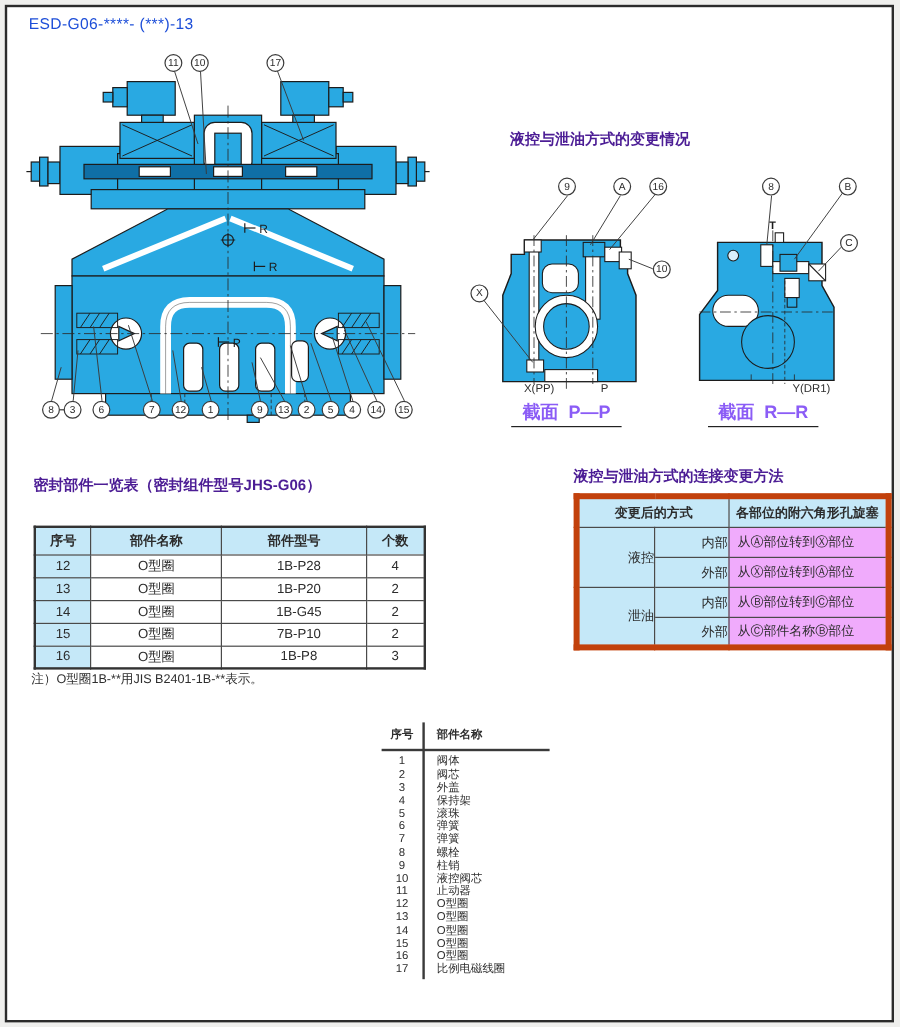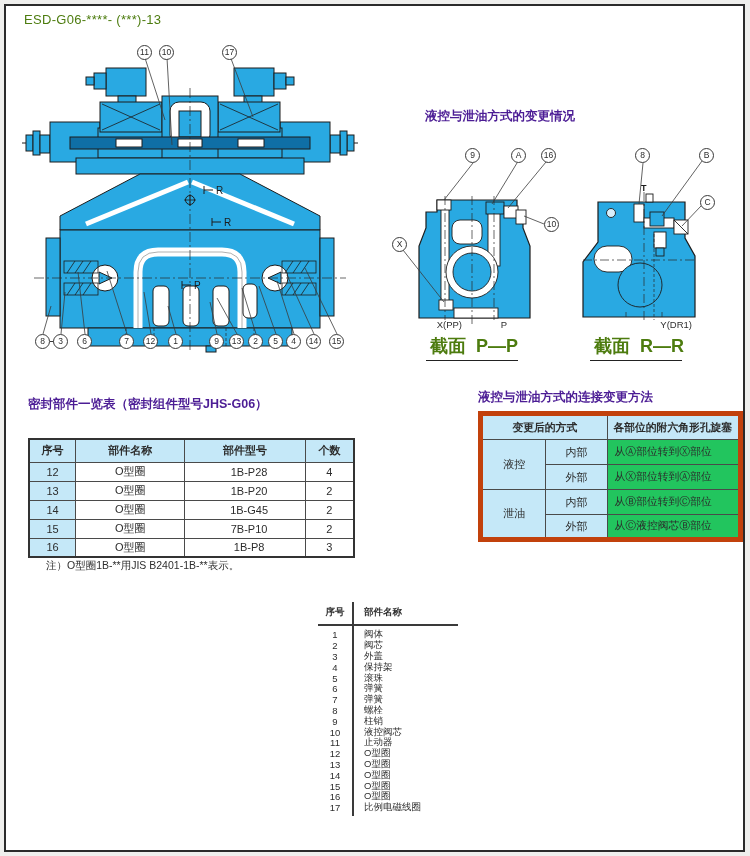--- a/index.html
+++ b/index.html
@@ -5,49 +5,49 @@
   * { margin:0; padding:0; box-sizing:border-box; }
   html,body { width:750px; height:856px; }
   body {
     position:relative; background:#efefed;
     font-family:"Liberation Sans","DejaVu Sans",sans-serif;
     color:#333; overflow:hidden;
   }
   .frame { position:absolute; left:4px; top:4px; width:741px; height:848px;
     background:#fff; border:2px solid #2b2b2b; }
   .abs { position:absolute; }
-  .doc-title { position:absolute; left:24px; top:12px; font-size:13px; color:#4d7c0f; letter-spacing:.3px; }
+  .doc-title { position:absolute; left:24px; top:12px; font-size:13px; color:#1d4ed8; letter-spacing:.3px; }
   .sec-title { position:absolute; font-size:12.5px; font-weight:bold; color:#4c1d95; }
   .callout {
     position:absolute; width:15px; height:15px; border:1.1px solid #3a3a3a; border-radius:50%;
     background:#fff; font-size:8.5px; line-height:12.5px; text-align:center; color:#2c2c2c; z-index:6;
   }
   .pairline { position:absolute; height:1px; background:#3a3a3a; z-index:5; }
   .smalllabel { position:absolute; font-size:9.5px; color:#2e2e2e; text-align:right; z-index:4; }
-  .caption { position:absolute; font-size:18px; font-weight:bold; color:#4d7c0f;
+  .caption { position:absolute; font-size:15px; font-weight:bold; color:#8b5cf6;
     border-bottom:1.5px solid #222; padding:0 4px 2px 4px; text-align:center; white-space:pre; z-index:4; }
 
   
   table { border-collapse:collapse; }
   .sealtbl { position:absolute; left:28px; top:438px; width:327px; font-size:11px; }
   .sealtbl th, .sealtbl td { border:1px solid #4a4a4a; text-align:center; color:#2c2c2c; }
   .sealtbl { border:2px solid #333; }
   .sealtbl th { background:#c5e8f8; height:23px; font-weight:bold; }
   .sealtbl td { height:19px; background:#fff; }
   .sealtbl td.no { background:#c5e8f8; }
   .sealtbl td.model { text-align:center; padding-left:8px; }
-  .note { position:absolute; left:26px; top:559px; font-size:10.5px; color:#2e2e2e;margin-left:20px; }
+  .note { position:absolute; left:26px; top:559px; font-size:10.5px; color:#2e2e2e; }
 
   
   .chgtbl { position:absolute; left:478px; top:411px; width:265px; font-size:11px; border:5px solid #c2410c; }
   .chgtbl th, .chgtbl td { border:1px solid #4a4a4a; color:#2c2c2c; }
   .chgtbl th { background:#c5e8f8; height:26px; font-weight:bold; text-align:center; font-size:10.8px; }
-  .chgtbl td { height:25px; text-align:center; }
+  .chgtbl td { height:25px; text-align:right; }
   .chgtbl td.grp, .chgtbl td.mode { background:#c5e8f8; }
-  .chgtbl td.desc { background:#22c55e; text-align:left; padding-left:7px; font-size:10.8px; }
+  .chgtbl td.desc { background:#f0abfc; text-align:left; padding-left:7px; font-size:10.8px; }
 
   
   .plist { position:absolute; left:318px; top:600px; width:150px; font-size:9.5px; color:#2e2e2e; }
   .plhead { display:flex; height:24px; align-items:center; font-weight:bold; }
   .plrule { height:1.5px; background:#3a3a3a; width:140px; }
   .plvline { position:absolute; left:34px; top:2px; width:1.5px; height:214px; background:#3a3a3a; }
   .plrow { display:flex; height:10.8px; align-items:center; }
   .plno { width:34px; text-align:center; flex:none; }
   .plname { padding-left:12px; }
 
@@ -359,21 +359,21 @@
     <td class="mode">外部</td>
     <td class="desc">从Ⓧ部位转到Ⓐ部位</td>
   </tr>
   <tr>
     <td class="grp" rowspan="2">泄油</td>
     <td class="mode">内部</td>
     <td class="desc">从Ⓑ部位转到Ⓒ部位</td>
   </tr>
   <tr>
     <td class="mode">外部</td>
-    <td class="desc">从Ⓒ液控阀芯Ⓑ部位</td>
+    <td class="desc">从Ⓒ部件名称Ⓑ部位</td>
   </tr>
 </tbody>
   </table>
 
 <div class="plist">
   <div class="plvline"></div>
   <div class="plhead">
     <span class="plno">序号</span>
     <span class="plname">部件名称</span>
   </div>

